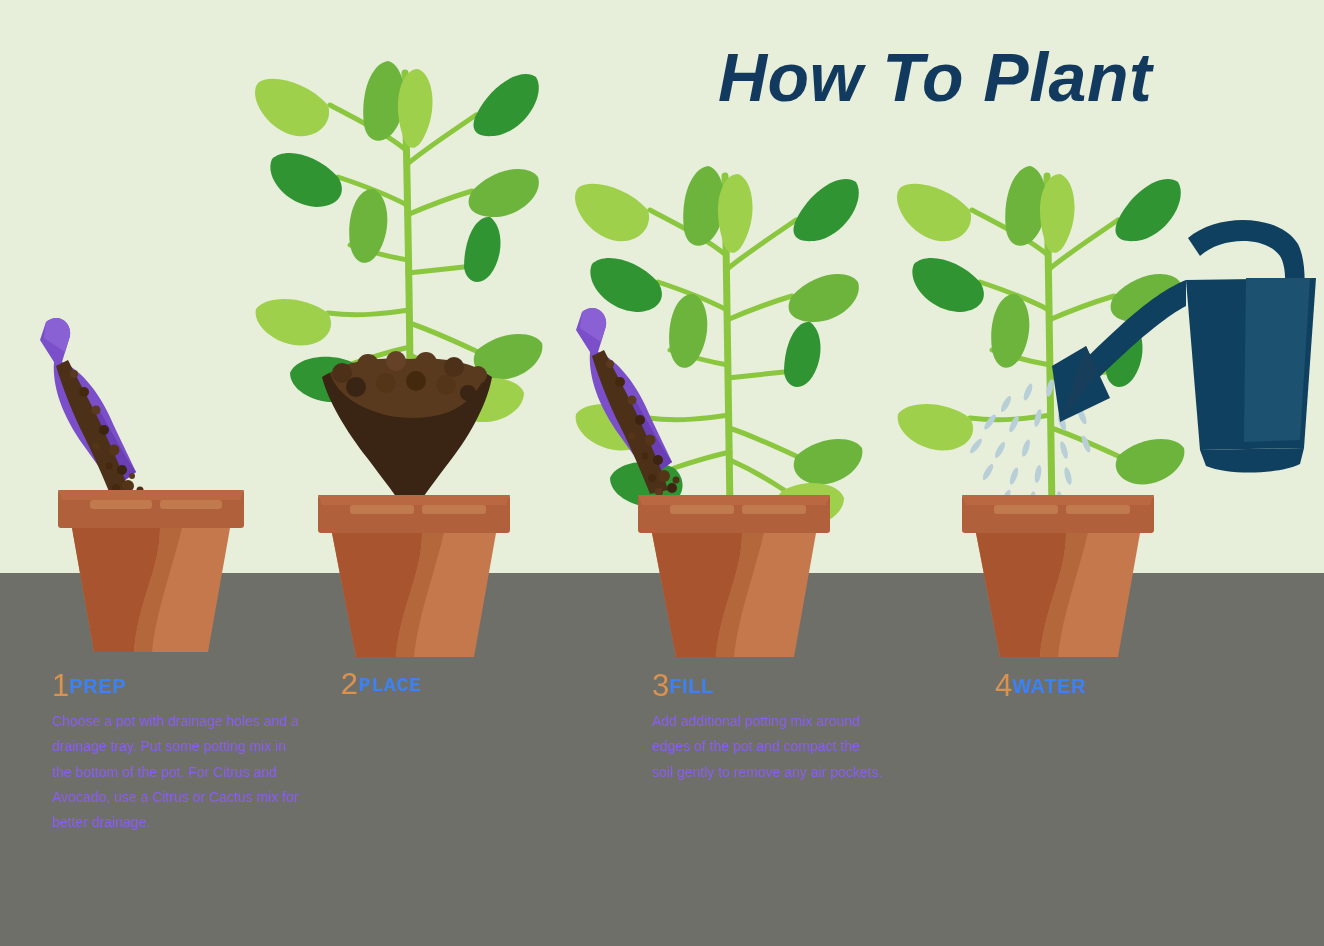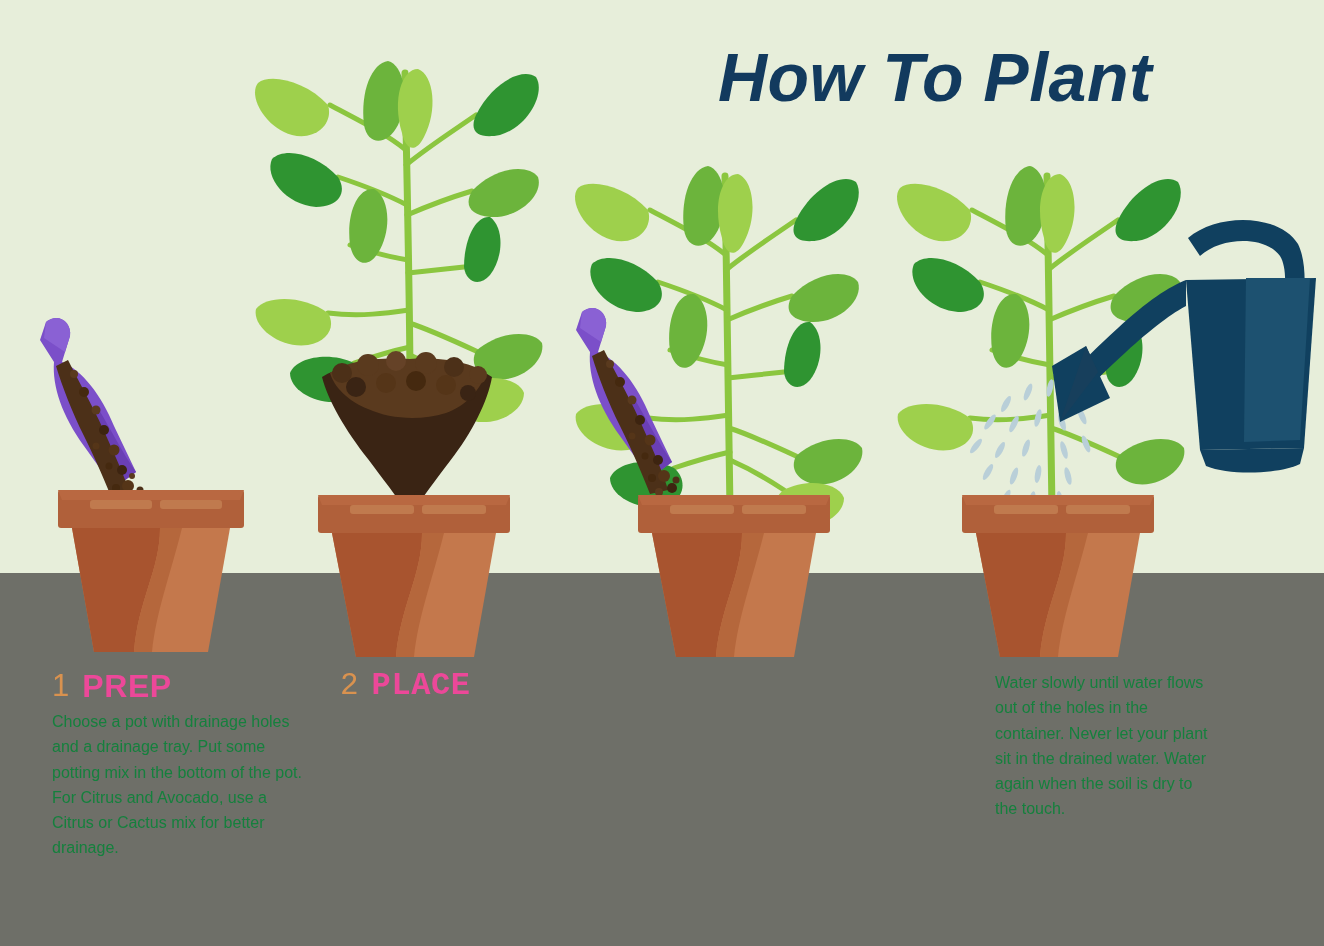--- a/index.html
+++ b/index.html
@@ -54,32 +54,31 @@
   .step-num {
     display: inline-block;
     font-size: 31px;
     font-weight: normal;
     color: #d9924f;
     vertical-align: top;
     line-height: 32px;
   }
   .step-label {
     display: inline-block;
-    font-size: 32px;
+    font-size: 20px;
     font-weight: bold;
-    color: #ec4899;
+    color: #3b82f6;
     letter-spacing: 0.6px;
-    margin-left: 13px;
     vertical-align: top;
     line-height: 32px;
   }
   .step-body {
-    font-size: 16px;
+    font-size: 14px;
     line-height: 25.3px;
-    color: #15803d;
+    color: #8b5cf6;
   }
   svg { display: block; overflow: visible; }
 </style>
 </head>
 <body>
 
 <div id="stage">
 
   <div class="bg-sky"></div>
   <div class="bg-ground"></div>
@@ -339,18 +338,26 @@
     </div>
     <div class="step-body">Choose a pot with drainage holes and a drainage tray. Put some potting mix in the bottom of the pot. For Citrus and Avocado, use a Citrus or Cactus mix for better drainage.</div>
   </div>
 
   <div class="step-text" style="left:340px; top:670px; width:228px;font-family:Liberation Mono, monospace;">
     <div class="step-head">
       <span class="step-num">2</span><span class="step-label">PLACE</span>
     </div>
   </div>
 
+  <div class="step-text" style="left:652px; top:670px; width:232px;">
+    <div class="step-head">
+      <span class="step-num">3</span><span class="step-label">FILL</span>
+    </div>
+    <div class="step-body">Add additional potting mix around edges of the pot and compact the soil gently to remove any air pockets.</div>
+  </div>
 
   <div class="step-text" style="left:995px; top:670px; width:222px;">
-    <div class="step-body">Water slowly until water flows out of the holes in the container.  Never let your plant sit in the drained water.  Water again when the soil is dry to the touch.</div>
+    <div class="step-head">
+      <span class="step-num">4</span><span class="step-label">WATER</span>
+    </div>
   </div>
 
 </div>
 
 </body></html>

